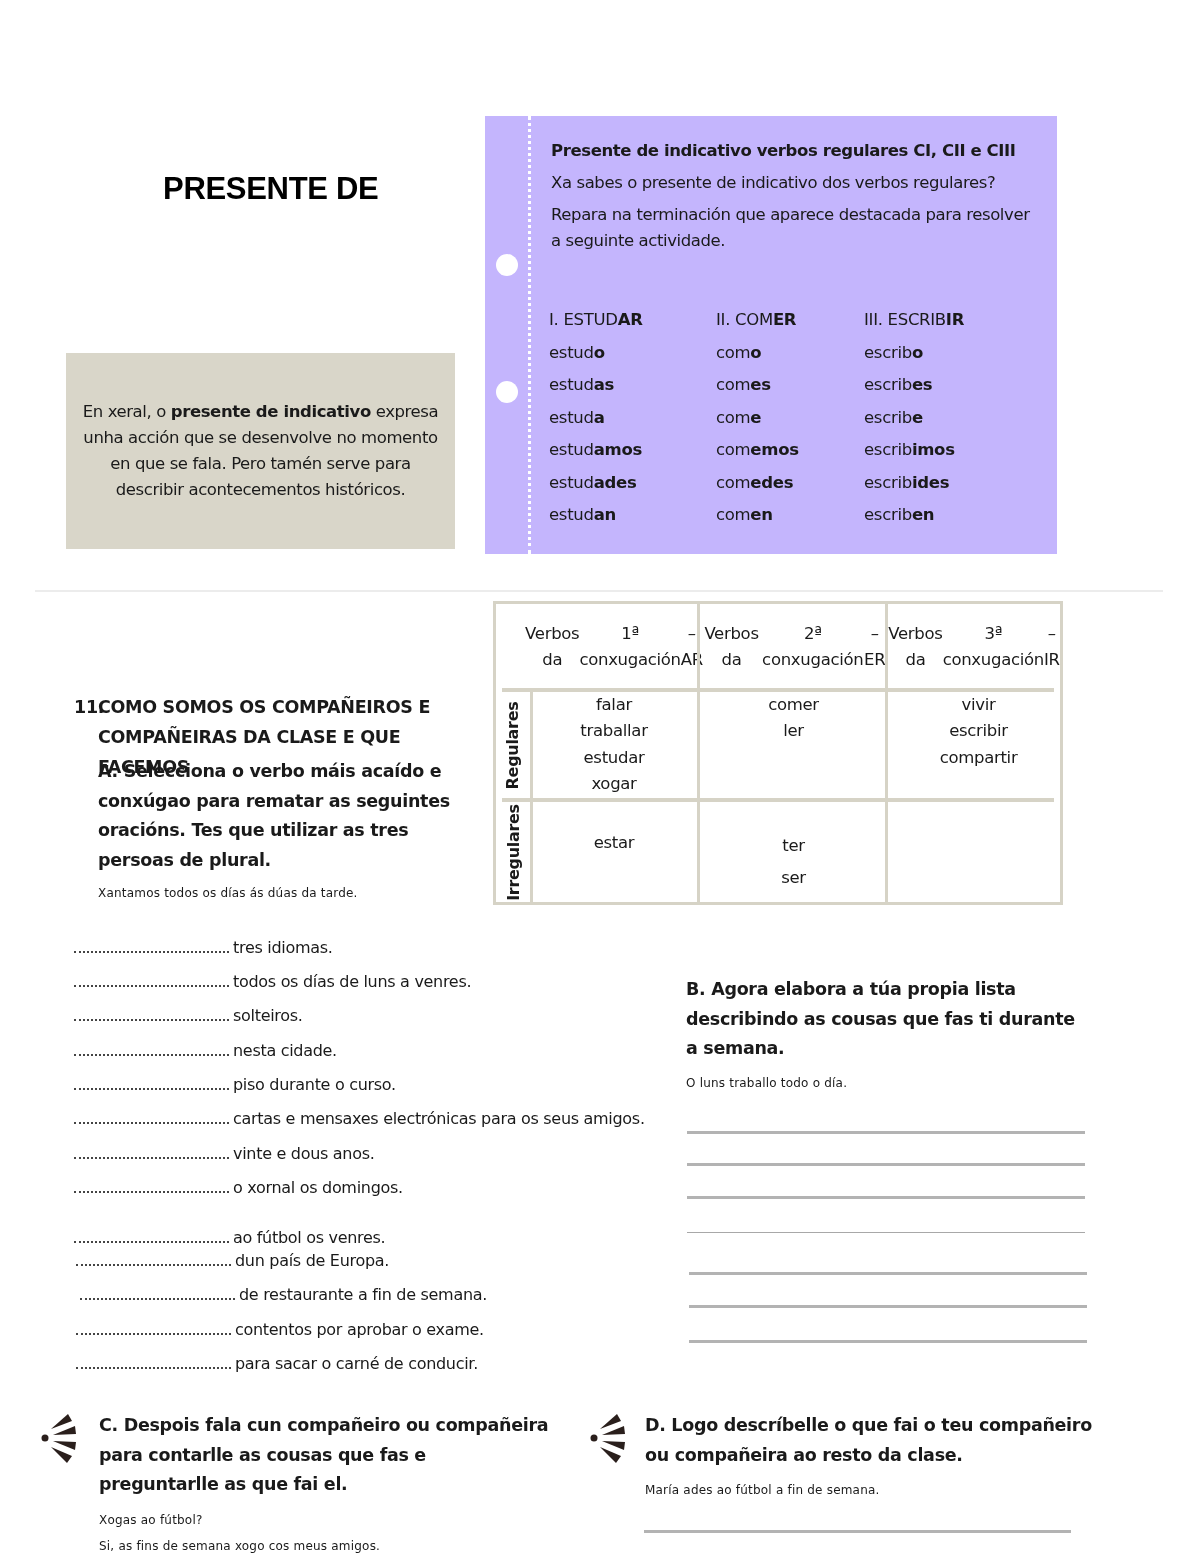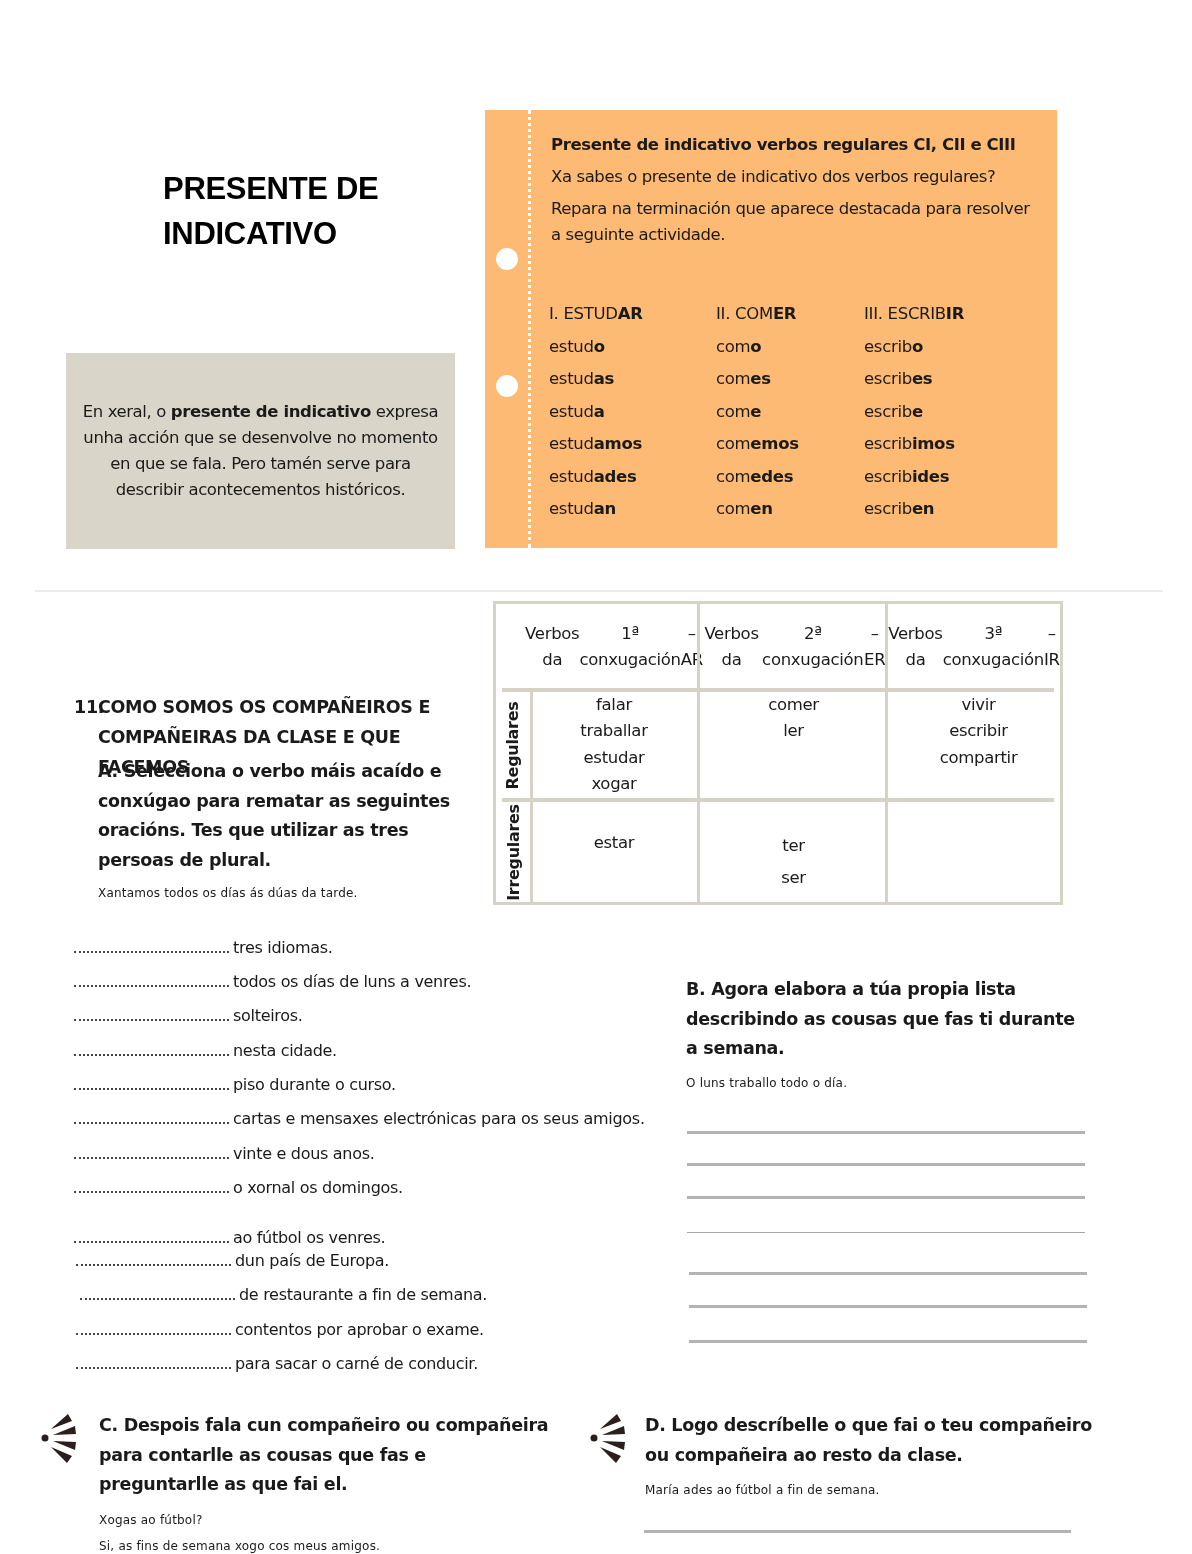--- a/index.html
+++ b/index.html
@@ -18,22 +18,22 @@
       left: 66px; top: 353px; width: 389px; height: 196px;
       background: #d9d6c9;
       display: flex; align-items: center; justify-content: center;
       text-align: center; padding: 0 14px;
       font-size: 16.5px; line-height: 26px; color: #1a1a1a;
       font-family: "DejaVu Sans", sans-serif; letter-spacing: -0.4px;
     }
     .info-box b { font-weight: bold; }
 
     .conj-panel {
-      left: 485px; top: 110px; width: 572px; height: 438px;
-      background: #fdba74;
+      left: 485px; top: 116px; width: 572px; height: 438px;
+      background: #c4b5fd;
     }
     .conj-panel .dots {
       position: absolute; left: 43px; top: 0; height: 100%;
       border-left: 3px dotted #ffffff;
     }
     .conj-panel .hole {
       position: absolute; left: 11px; width: 22px; height: 22px;
       background: #fff; border-radius: 50%;
     }
     .conj-panel .panel-text {
@@ -124,21 +124,20 @@
       left: 645px; top: 1411px; width: 460px;
       font-weight: bold; font-size: 17.5px; line-height: 29.5px; letter-spacing: -0.3px;
     }
     .ex-d-example { left: 645px; top: 1483px; }
   </style>
 </head>
 <body>
 
 <div class="abs main-title">
   <div>PRESENTE DE</div>
-  <div>INDICATIVO</div>
 </div>
 
 <div class="abs info-box">
   <p><span>En xeral, o </span><b>presente de indicativo</b><span> expresa unha acción que se desenvolve no momento en que se fala. Pero tamén serve para describir acontecementos históricos.</span></p>
 </div>
 
 <div class="abs conj-panel">
   <div class="hole" style="top:138px"></div>
   <div class="hole" style="top:265px"></div>
   <div class="dots"></div>

